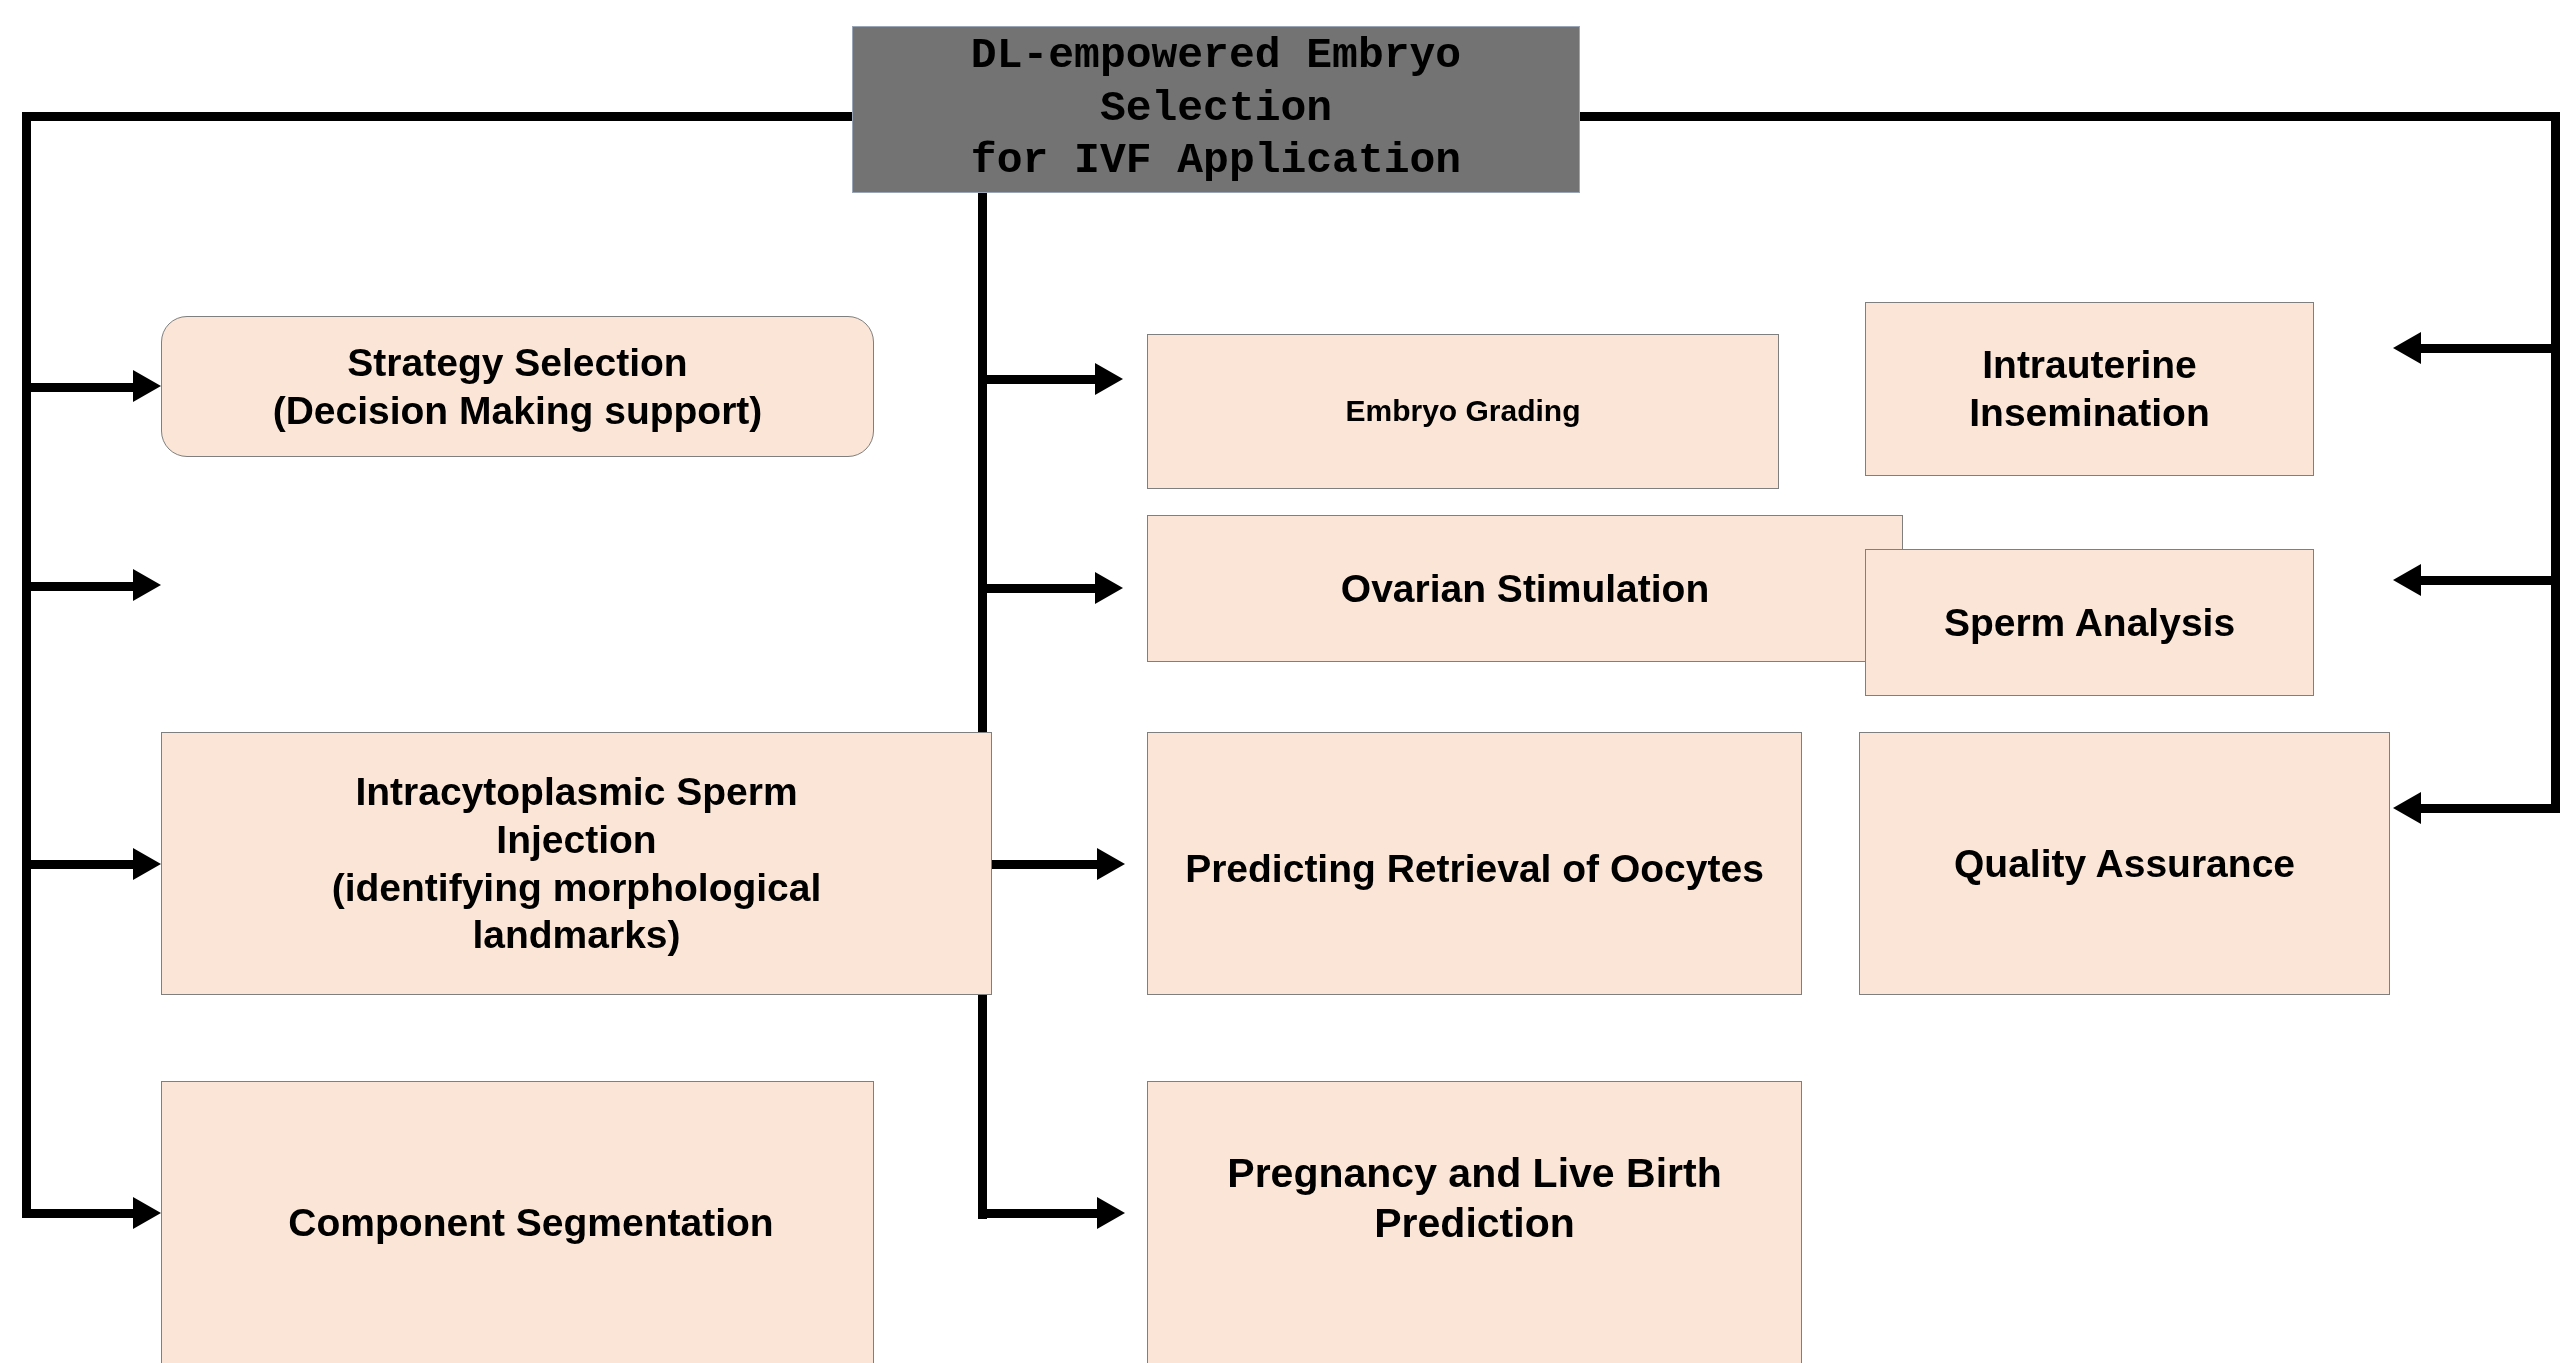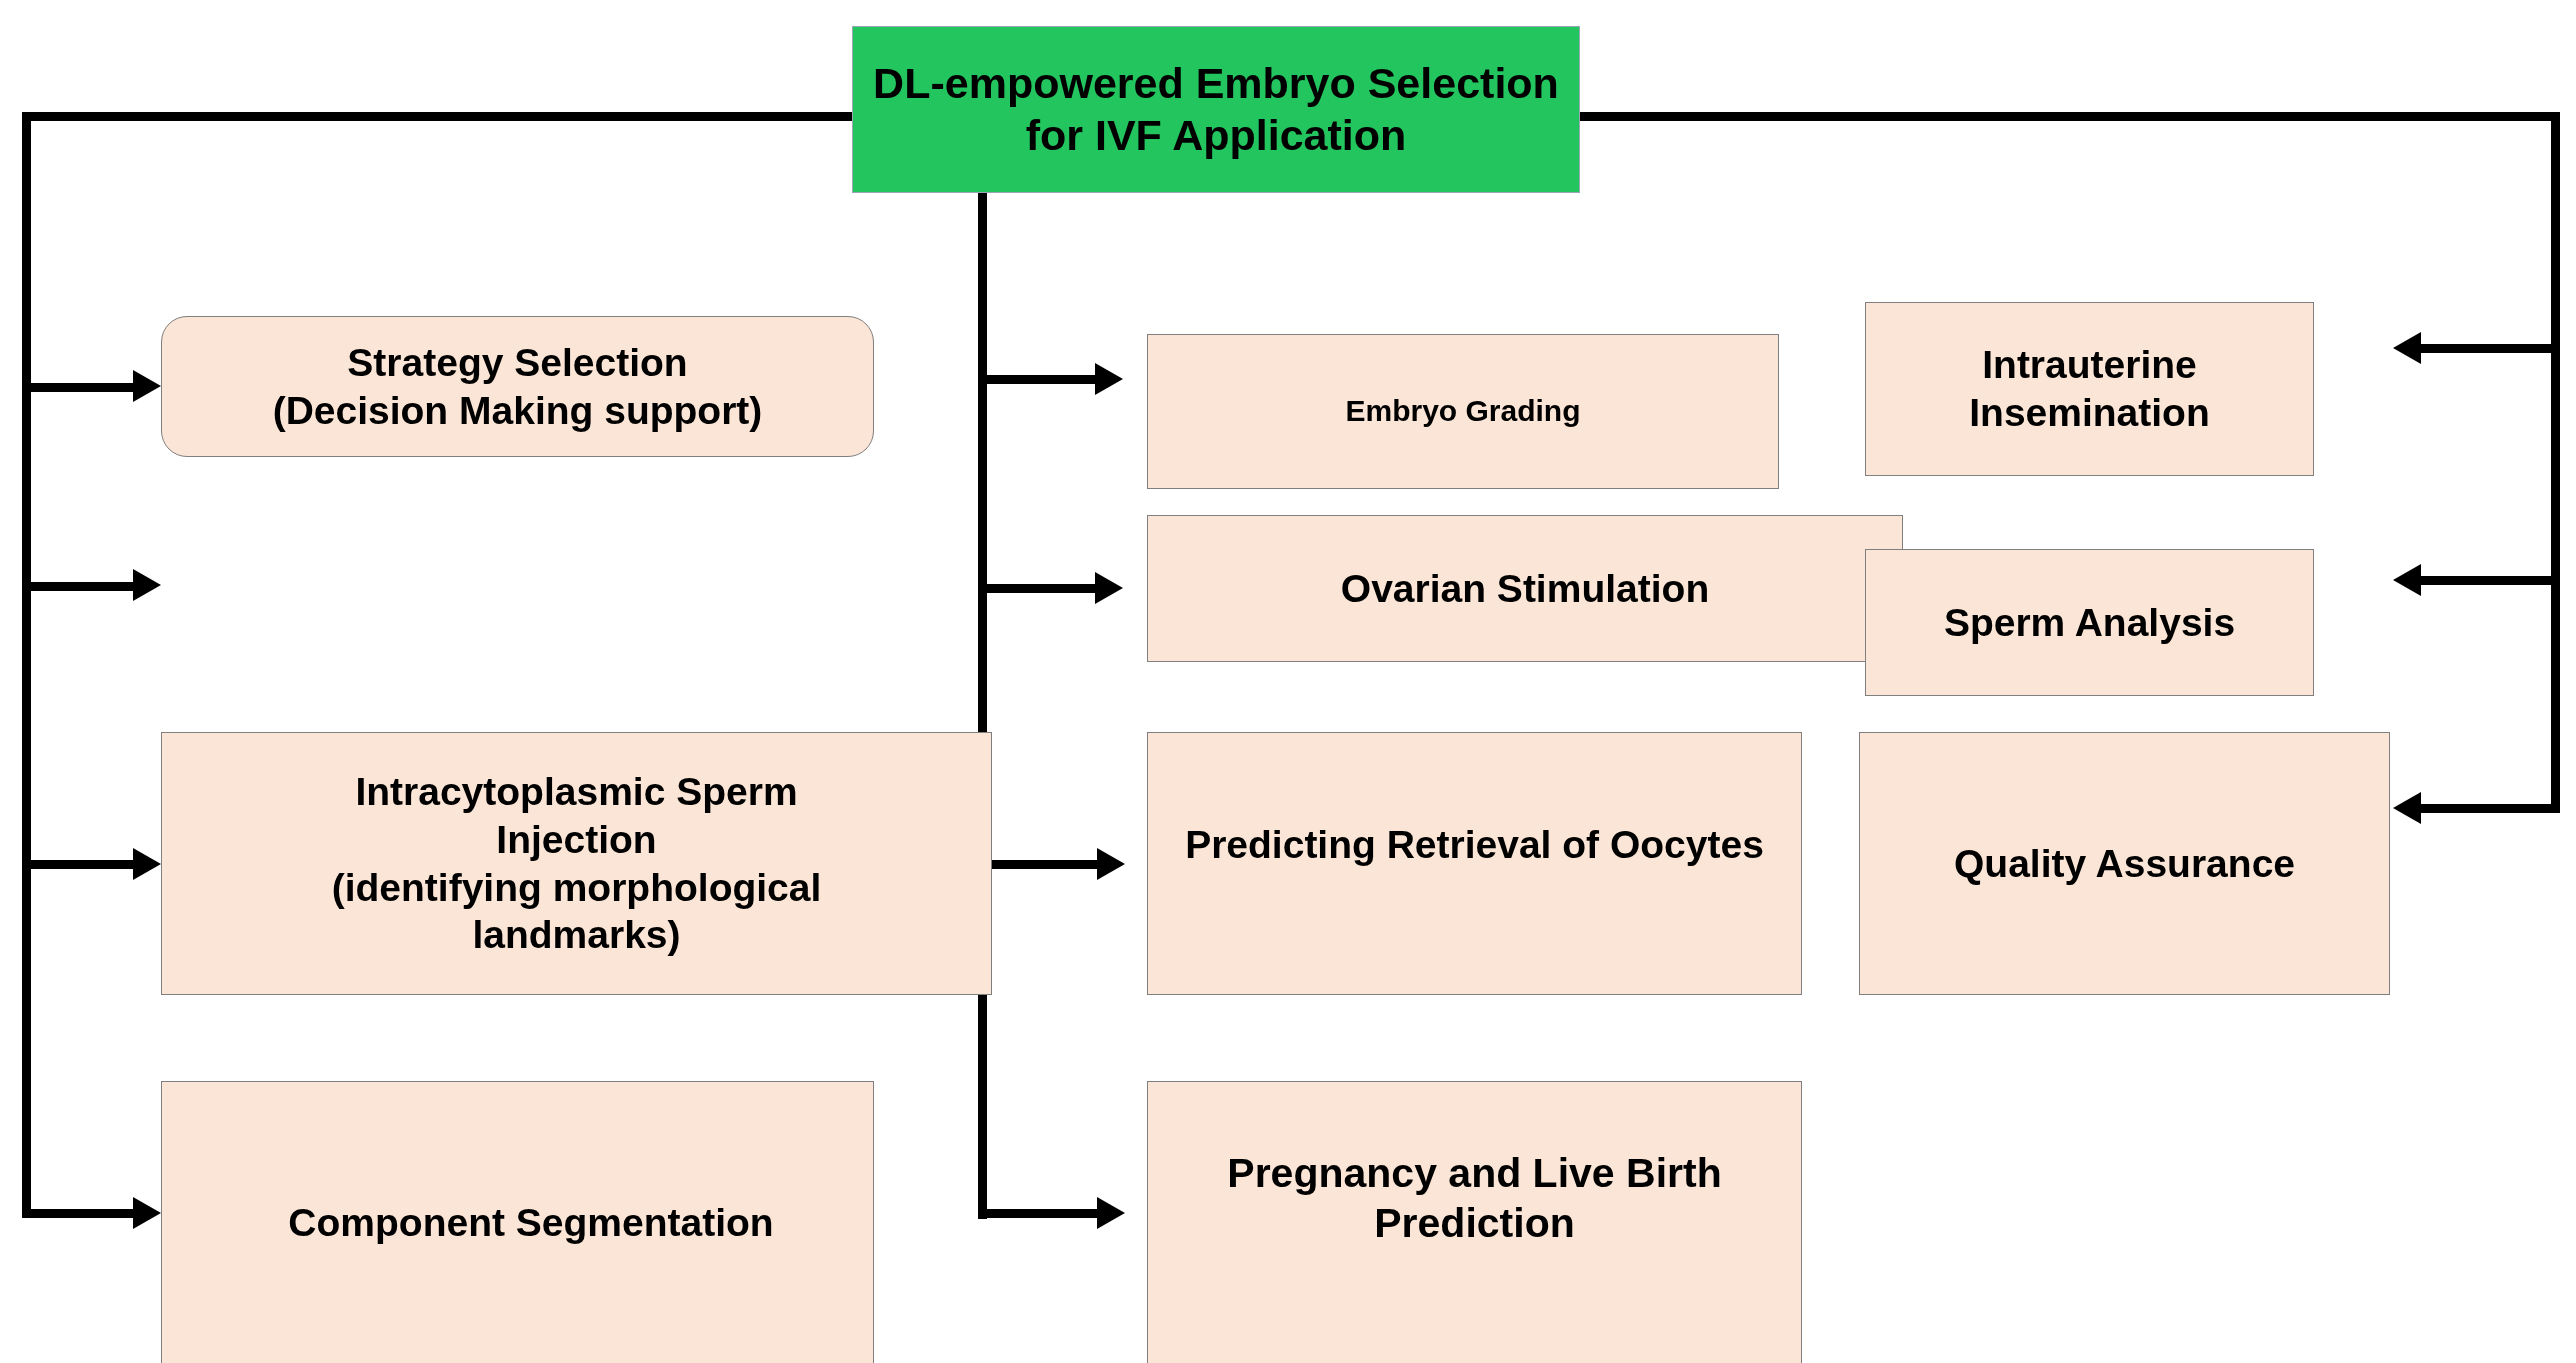--- a/index.html
+++ b/index.html
@@ -13,31 +13,31 @@
     align-items:center;
     justify-content:center;
     text-align:center;
     font-weight:bold;
     color:#000000;
     line-height:1.22;
     white-space:pre-line;
     padding:3.1px 11px;
   }
   .node.peach{background:#FBE5D6;border:1.5px solid #7F7F7F;}
-  .node.blue{background:#22c55e;border:1.5px solid #9AA6B5;}
+  .node.blue{background:#737373;border:1.5px solid #9AA6B5;font-family:Liberation Mono, monospace;}
 
   .n-title{left:852px;top:25.6px;width:728px;height:167px;font-size:43px;}
   .n-strategy{left:161px;top:316px;width:713px;height:141px;font-size:39px;border-radius:26px;}
   .n-embryodev{left:161px;top:515px;width:713px;height:141px;font-size:39px;}
   .n-icsi{left:161px;top:732px;width:831px;height:263px;font-size:39px;}
   .n-compseg{left:161px;top:1081px;width:713px;height:283px;font-size:39px;padding-left:38px;}
 
   .n-grading{left:1147px;top:302px;width:632px;height:155px;font-size:30px;margin-top:32px;}
   .n-ovarian{left:1147px;top:515px;width:756px;height:147px;font-size:39px;}
-  .n-oocytes{left:1147px;top:732px;width:655px;height:263px;font-size:39px;align-items:flex-start;padding-top:88px;}
+  .n-oocytes{left:1147px;top:732px;width:655px;height:263px;font-size:39px;align-items:flex-start;padding-top:112px;}
   .n-pregnancy{left:1147px;top:1081px;width:655px;height:283px;font-size:41px;align-items:flex-start;padding-top:66px;}
 
   .n-iui{left:1865px;top:302px;width:449px;height:174px;font-size:39px;}
   .n-sperm{left:1865px;top:515px;width:449px;height:147px;font-size:39px;margin-top:34px;}
   .n-qa{left:1859px;top:732px;width:531px;height:263px;font-size:39px;}
 
   
   .edge{position:absolute;background:#000000;}
   .vline{width:8.5px;}
   .hline{height:8.5px;}

